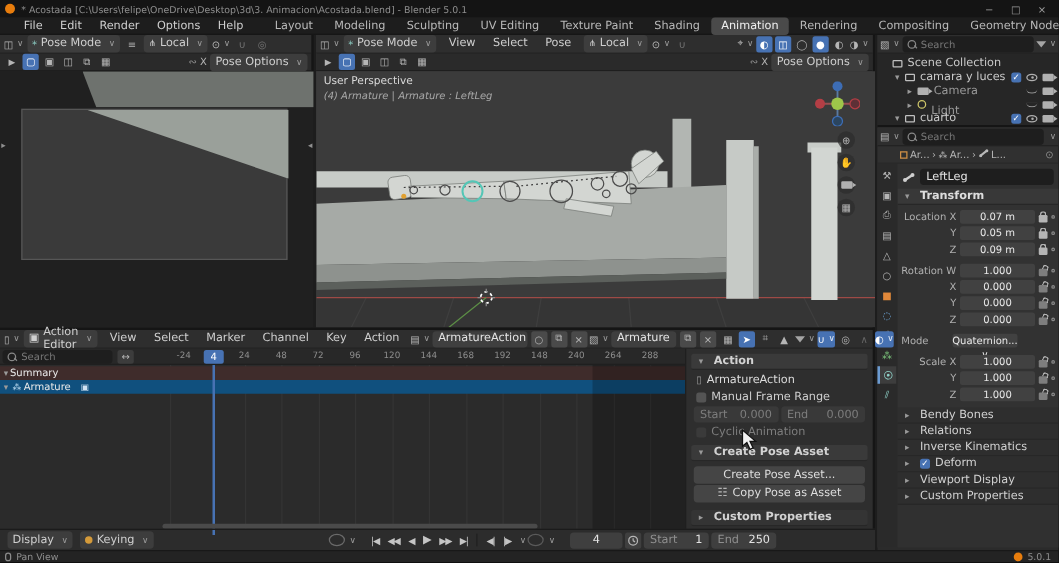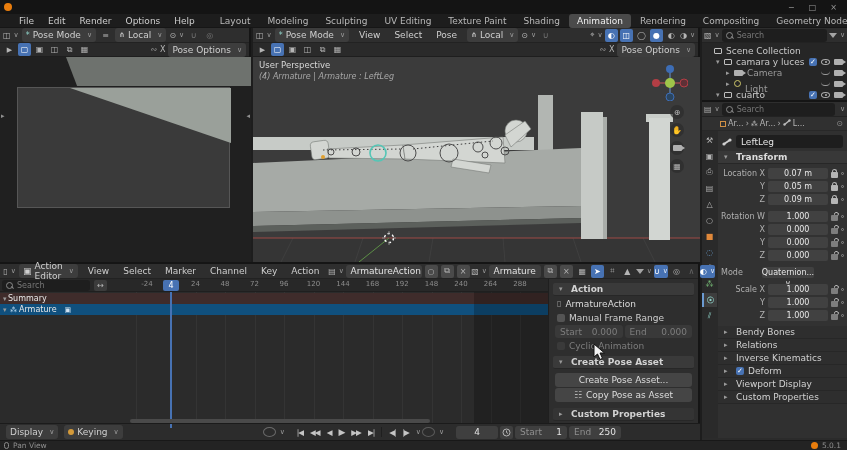--- a/index.html
+++ b/index.html
@@ -60,20 +60,21 @@
   .shp { display:inline-block; }
   .cursor-svg { pointer-events:none; }
 </style>
 </head>
 <body>
 
 <div id="root">
 
   <div class="abs" style="left:0;top:0;width:847px;height:14px;background:#141414;display:flex;align-items:center;">
     <span style="width:8px;height:8px;border-radius:50%;background:#e87d0d;margin:0 5px 0 4px;display:inline-block;"></span>
+    <span class="dim" style="font-size:7.5px;">* Acostada [C:\Users\felipe\OneDrive\Desktop\3d\3. Animacion\Acostada.blend] - Blender 5.0.1</span>
     <span style="margin-left:auto;display:flex;gap:14px;padding-right:10px;color:#9a9a9a;font-size:8px;">
       <span>−</span>
       <span>□</span>
       <span>×</span>
     </span>
   </div>
 
   <div class="abs" style="left:0;top:14px;width:847px;height:14px;background:#1d1d1d;display:flex;align-items:center;border-bottom:1px solid #161616;">
     <span style="width:9px;height:9px;border-radius:50%;background:#e87d0d;margin:0 6px 0 6px;display:inline-block;"></span>
     <span id="topbar-menus" class="row">

